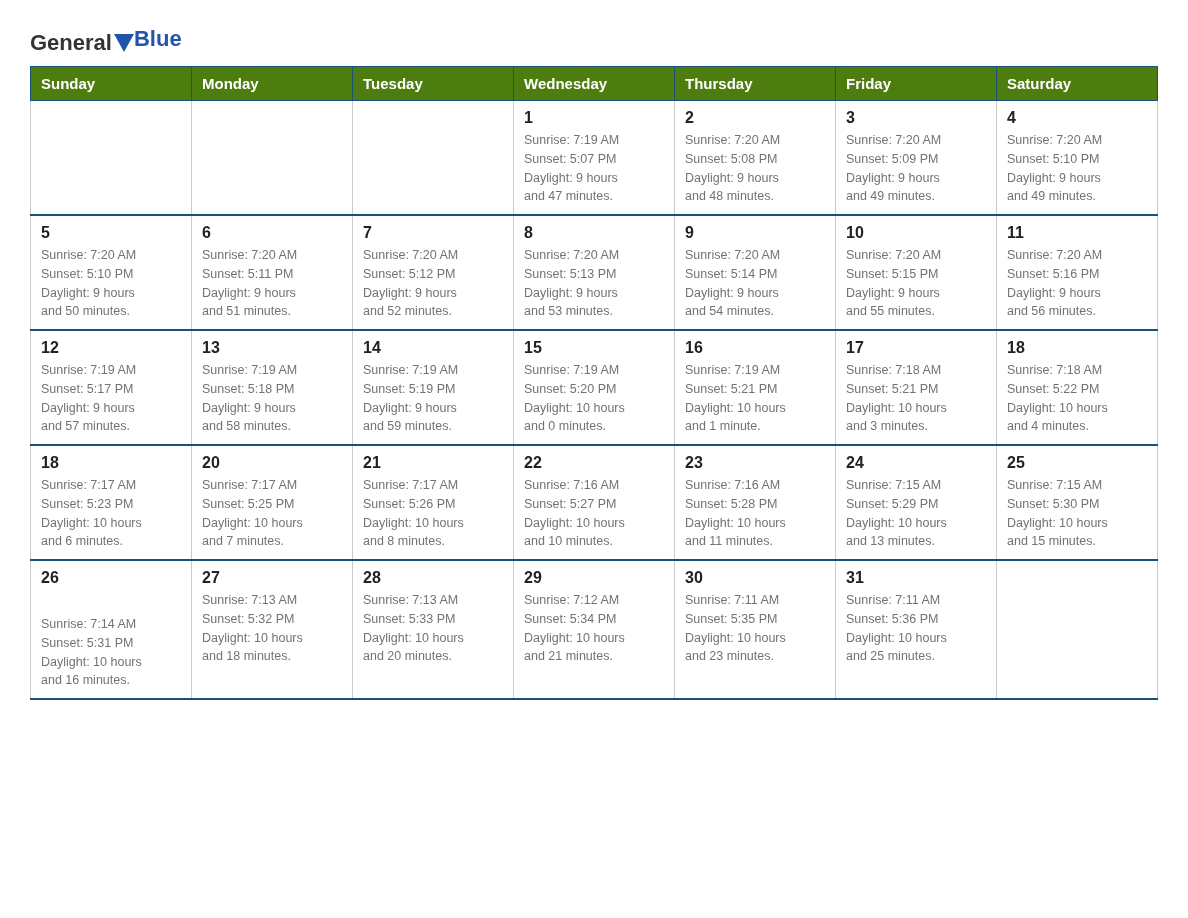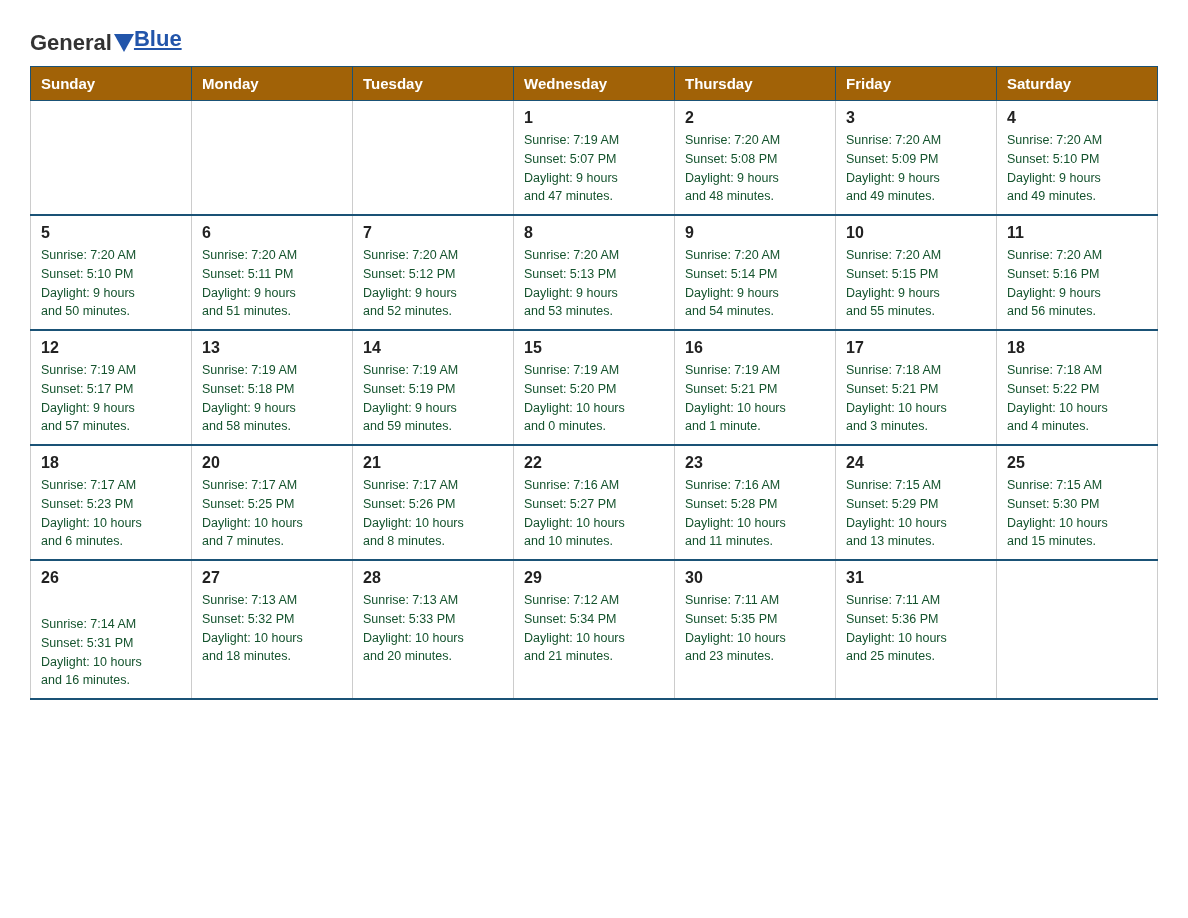--- a/index.html
+++ b/index.html
@@ -44,21 +44,21 @@
       font-size: 22px;
       font-weight: normal;
       color: #444;
     }
     .calendar {
       width: 100%;
       border-collapse: collapse;
       margin-top: 8px;
     }
     .calendar thead tr th {
-      background-color: #a16207;
+      background-color: #4d7c0f;
       color: #fff;
       font-size: 15px;
       font-weight: bold;
       padding: 8px 10px;
       text-align: left;
       border: 1px solid #1a5276;
     }
     .calendar tbody tr td {
       vertical-align: top;
       border: 1px solid #ccc;
@@ -71,40 +71,40 @@
     }
     .day-number {
       font-size: 16px;
       font-weight: bold;
       color: #222;
       display: block;
       margin-bottom: 4px;
     }
     .day-info {
       font-size: 12.5px;
-      color: #14532d;
+      color: #737373;
       line-height: 1.5;
     }
     .empty-cell {
       background: #fff;
     }
   </style>
 </head>
 <body>
 
 <div class="header">
   <div class="logo">
     <div style="display:flex;flex-direction:row;align-items:flex-start;">
       <div style="display:flex;align-items:center;">
         <span class="logo-text-general">General</span>
         <svg width="20" height="20" viewBox="0 0 20 20" style="margin-left:2px;margin-top:2px;">
           <polygon points="0,0 20,0 10,18" fill="#2255aa"></polygon>
         </svg>
       </div>
-      <span class="logo-text-blue" style="margin-top:-4px;text-decoration:underline;">Blue</span>
+      <span class="logo-text-blue" style="margin-top:-4px;">Blue</span>
     </div>
   </div>
   <div class="title-block">
   </div>
 </div>
 
 <table class="calendar">
   <thead>
     <tr>
       <th>Sunday</th>

